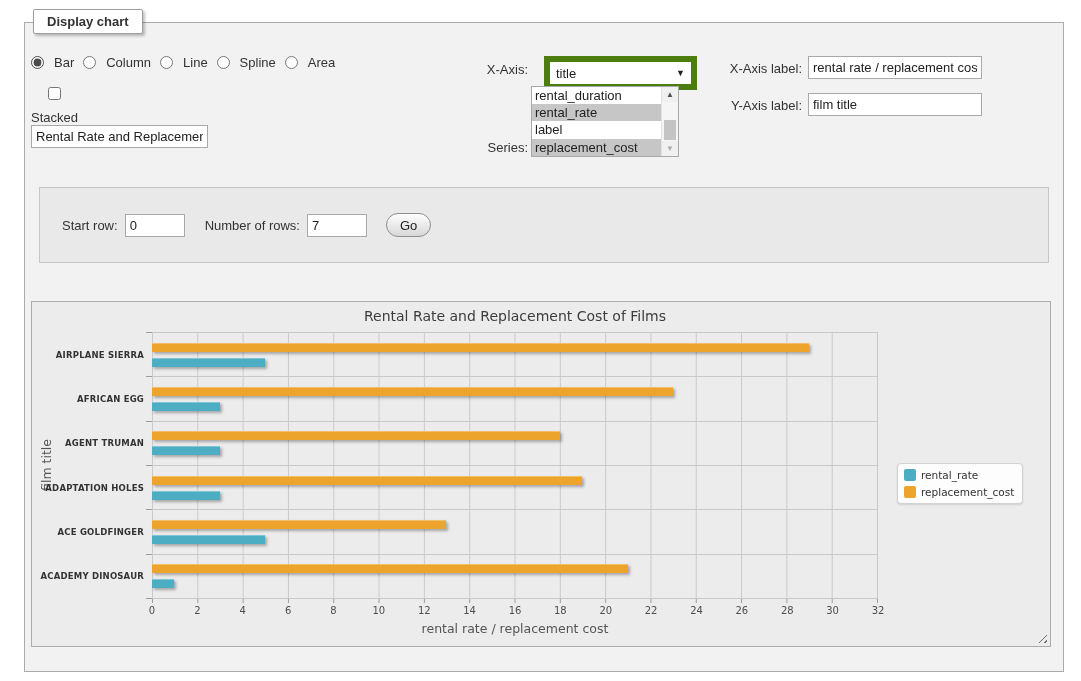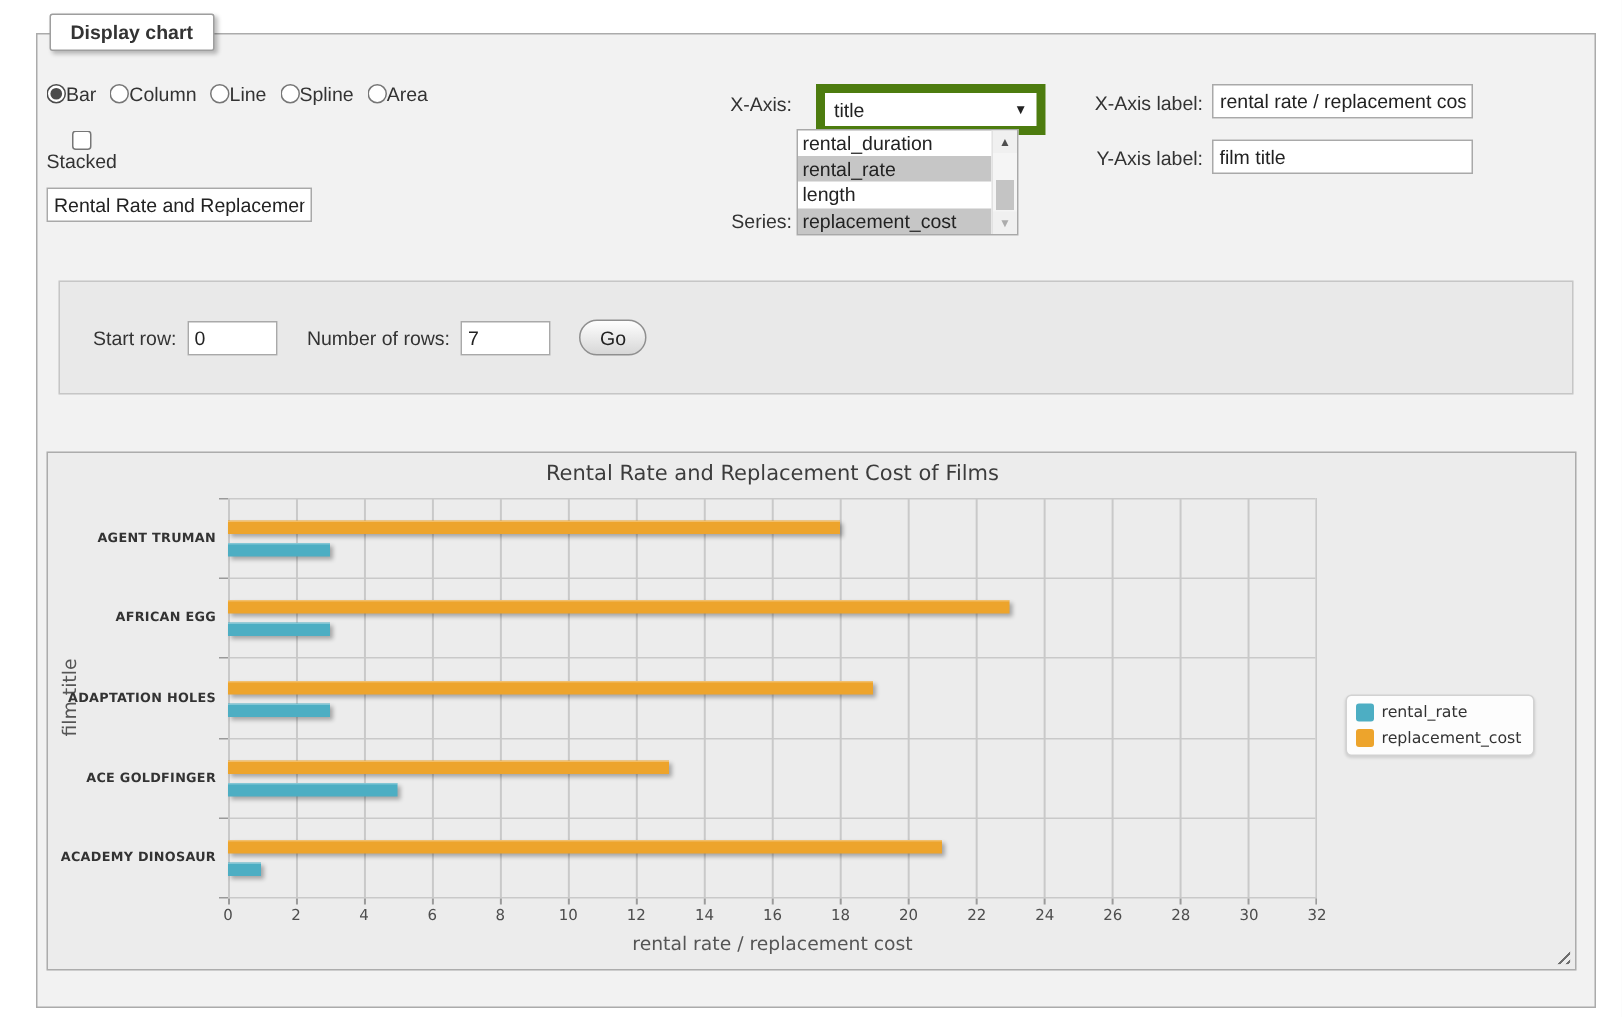--- a/index.html
+++ b/index.html
@@ -10,21 +10,21 @@
   }
   .panel-legend {
     position: absolute; left: 8px; top: -14px; background: #fff;
     border: 1px solid #9E9E9E; border-radius: 2px; padding: 4px 13px;
     font-size: 13px; font-weight: bold; color: #333;
     box-shadow: 2px 2px 3px rgba(0,0,0,0.25);
   }
   .form-label { font-size: 13px; color: #333; }
   
   .radio-row { position: absolute; left: 6px; top: 32px; display: flex; gap: 9px; align-items: center; }
-  .radio-row label, .stacked-row { display: inline-flex; align-items: center; gap: 0; font-size: 13px; color: #333; cursor: default; }
+  .radio-row label, .stacked-row { display: inline-flex; align-items: center; gap: 10px; font-size: 13px; color: #333; cursor: default; }
   input[type=radio], input[type=checkbox] { width: 13px; height: 13px; accent-color: #4b4b4b; margin: 0; }
   .stacked-row { position: absolute; left: 6px; top: 64px; flex-direction: column; }
   
   .txt {
     border: 1px solid #A9A9A9; background: #fff; font-family: "Liberation Sans", sans-serif;
     font-size: 13px; color: #222; padding: 2px 4px; height: 23px; border-radius: 0;
   }
   .title-input { position: absolute; left: 6px; top: 102px; width: 177px; }
   .lbl-xaxis   { position: absolute; left: 420px; top: 39px;  width: 83px; text-align: right; }
   .lbl-series  { position: absolute; left: 420px; top: 117px; width: 83px; text-align: right; }
@@ -143,21 +143,21 @@
   <div class="select">
     <span class="val">title</span>
     <span class="arrow">▼</span>
   </div>
 
   <div class="form-label lbl-series">Series:</div>
   <div class="listbox">
     <div class="opts" id="seriesOpts">
         <div class="opt">rental_duration</div>
         <div class="opt selected">rental_rate</div>
-        <div class="opt">length</div>
+        <div class="opt">label</div>
         <div class="opt selected">replacement_cost</div>
       </div>
     <div class="sbar">
       <div class="sbtn">▲</div>
       <div class="strack">
         <div class="sthumb"></div>
       </div>
       <div class="sbtn dim">▼</div>
     </div>
   </div>
@@ -175,27 +175,32 @@
     <span class="form-label">Number of rows:</span>
     <input class="txt num-input" value="7" style="">
     <button class="go-btn">Go</button>
   </div>
 
   <div class="chart">
     <div class="chart-title">Rental Rate and Replacement Cost of Films</div>
     <div class="ylabel">film title</div>
     <div class="plot" id="plot">
         <div class="crow">
+          <span class="cat-label">AIRPLANE SIERRA</span>
+          <div class="bar" style="width: 90.5938%; background: rgb(237, 164, 44);"></div>
+          <div class="bar" style="width: 15.5938%; background: rgb(77, 174, 195);"></div>
+        </div>
+        <div class="crow">
+          <span class="cat-label">AFRICAN EGG</span>
+          <div class="bar" style="width: 71.8438%; background: rgb(237, 164, 44);"></div>
+          <div class="bar" style="width: 9.34375%; background: rgb(77, 174, 195);"></div>
+        </div>
+        <div class="crow">
           <span class="cat-label">AGENT TRUMAN</span>
           <div class="bar" style="width: 56.2187%; background: rgb(237, 164, 44);"></div>
-          <div class="bar" style="width: 9.34375%; background: rgb(77, 174, 195);"></div>
-        </div>
-        <div class="crow">
-          <span class="cat-label">AFRICAN EGG</span>
-          <div class="bar" style="width: 71.8438%; background: rgb(237, 164, 44);"></div>
           <div class="bar" style="width: 9.34375%; background: rgb(77, 174, 195);"></div>
         </div>
         <div class="crow">
           <span class="cat-label">ADAPTATION HOLES</span>
           <div class="bar" style="width: 59.3437%; background: rgb(237, 164, 44);"></div>
           <div class="bar" style="width: 9.34375%; background: rgb(77, 174, 195);"></div>
         </div>
         <div class="crow">
           <span class="cat-label">ACE GOLDFINGER</span>
           <div class="bar" style="width: 40.5938%; background: rgb(237, 164, 44);"></div>

